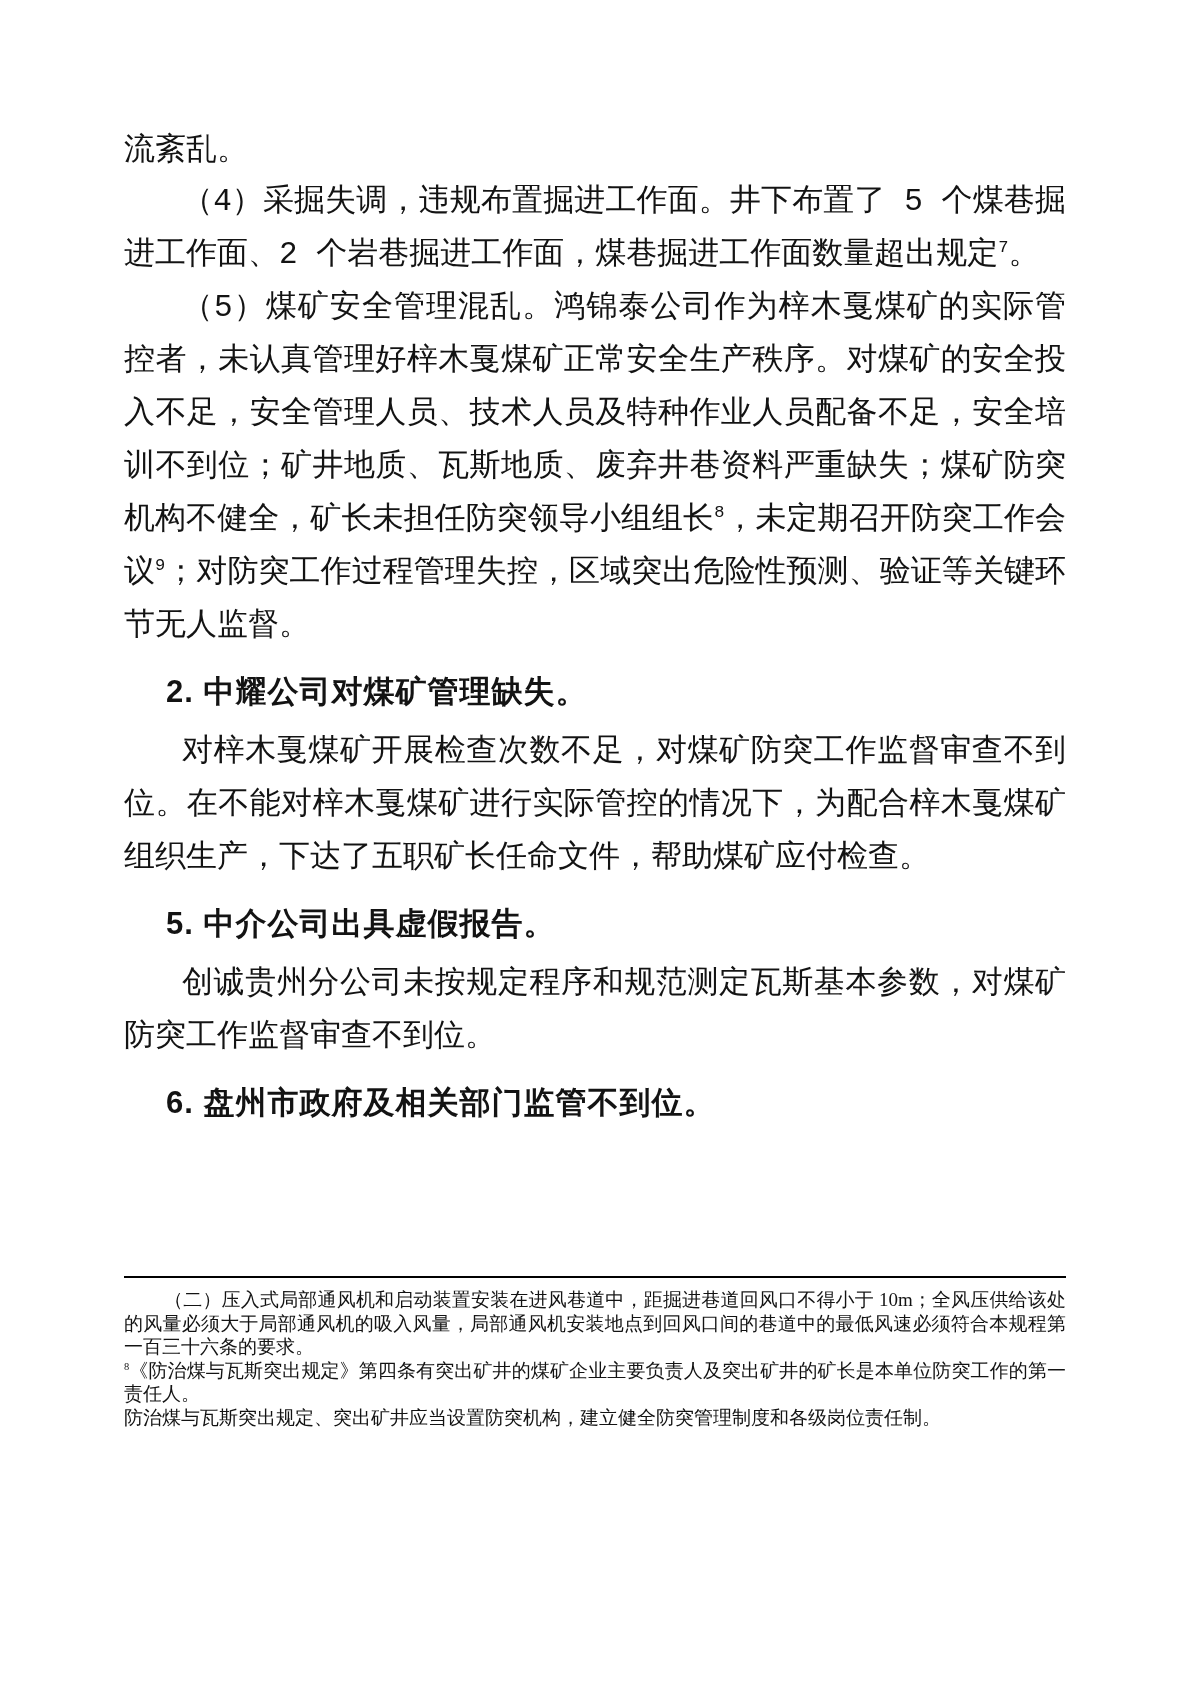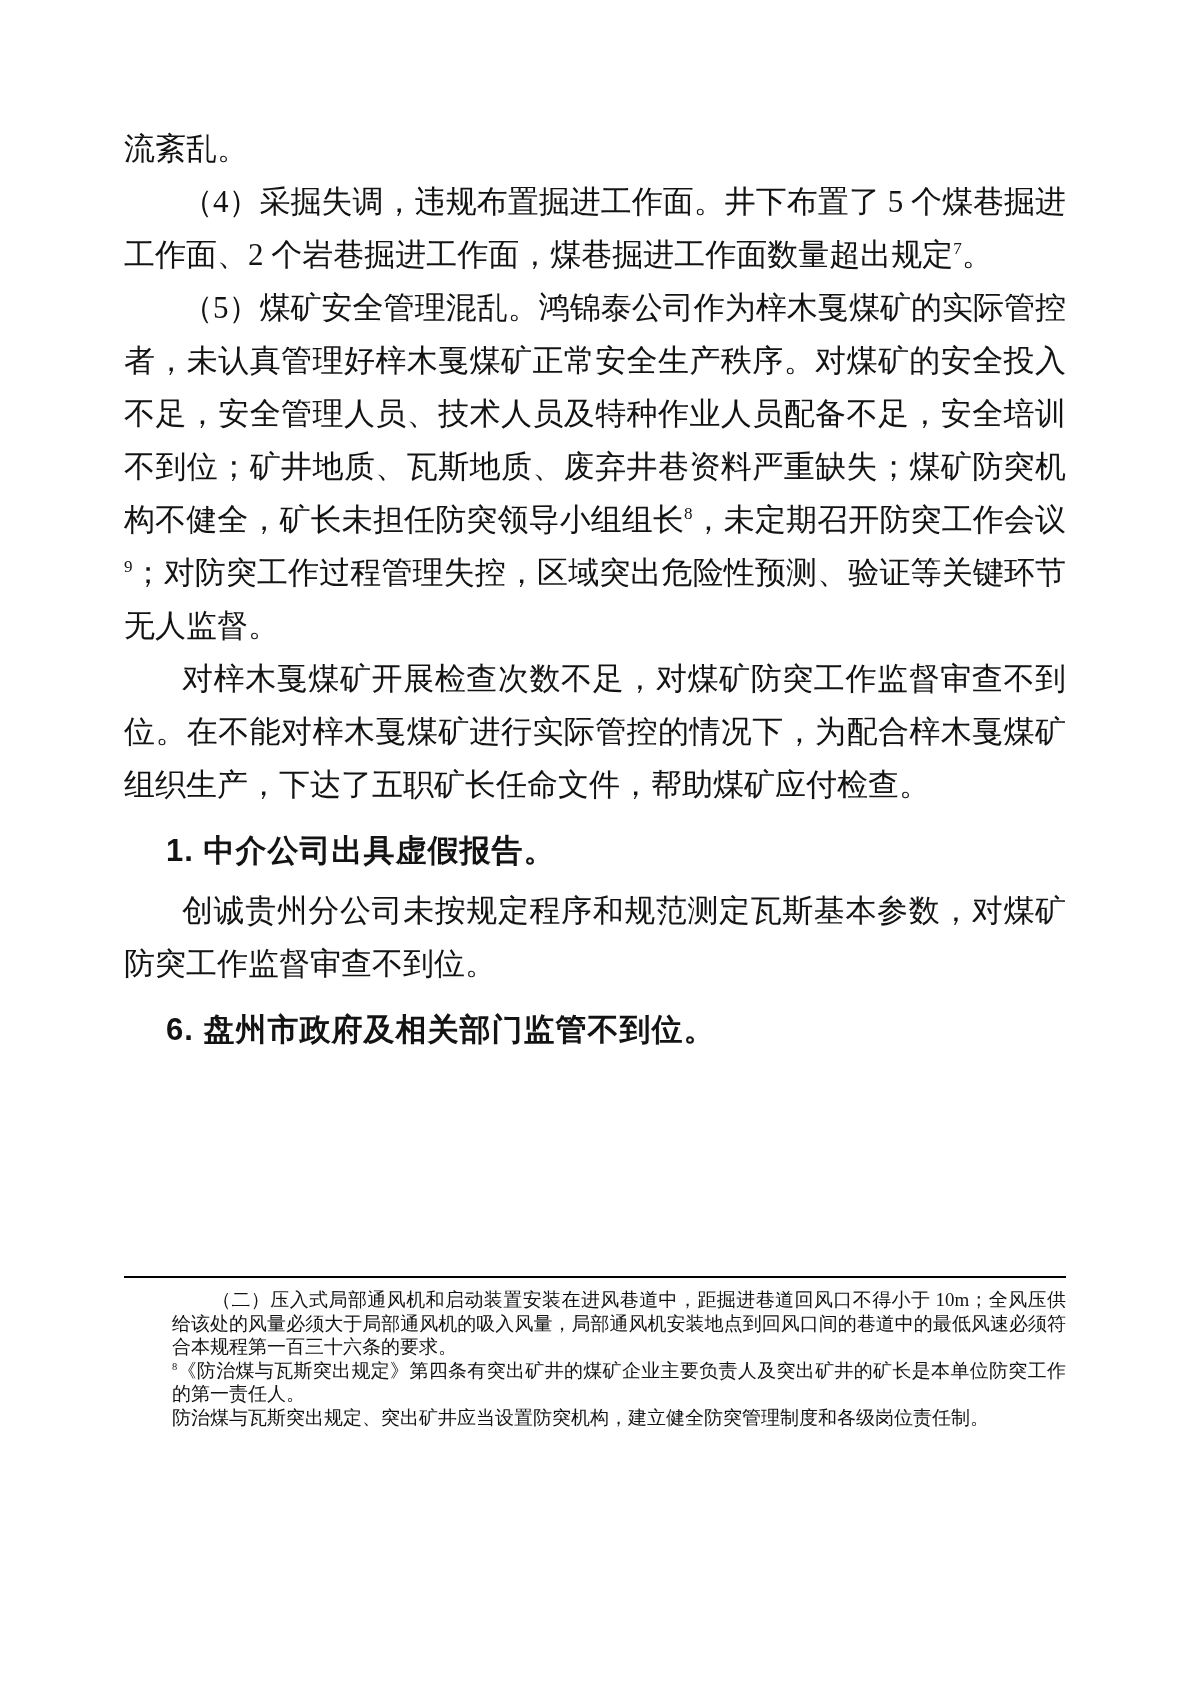--- a/index.html
+++ b/index.html
@@ -18,21 +18,21 @@
     left: 124px;
     top: 122px;
     width: 942px;
     font-size: 31px;
     line-height: 53px;
     text-align: justify;
     text-justify: inter-character;
     text-align-last: left;
   }
   .body-text p { text-align: justify; }
-  p.para { text-indent: 58px; }
+  p.para { text-indent: 58px; font-family: Liberation Mono, monospace; }
   p.continuation { text-indent: 0; }
   p.heading {
     text-indent: 42px;
     font-family: "Liberation Sans", sans-serif;
     font-weight: bold;
     margin-top: 13px;
     margin-bottom: 7px;
     letter-spacing: 1px;
   }
   sup.fn-ref {
@@ -51,21 +51,20 @@
     height: 2px;
     background: #000000;
     margin-bottom: 10px;
   }
   .footnote {
     font-size: 19px;
     line-height: 23.5px;
     text-align: justify;
     text-justify: inter-character;
     text-align-last: left;
-    margin-left: 48px;
   }
   .fn-part { text-align: justify; }
   .fn-part.indent { text-indent: 40px; }
   .page-number {
     position: absolute;
     top: 1582px;
     right: 146px;
     font-size: 24px;
     letter-spacing: 3px;
     color: #a16207;
@@ -73,22 +72,23 @@
 </style>
 </head>
 <body>
 
 <div class="page">
 
   <div class="body-text">
       <p class="continuation">流紊乱。</p>
       <p class="para">（4）采掘失调，违规布置掘进工作面。井下布置了 5 个煤巷掘进工作面、2 个岩巷掘进工作面，煤巷掘进工作面数量超出规定<sup class="fn-ref">7</sup>。</p>
       <p class="para">（5）煤矿安全管理混乱。鸿锦泰公司作为梓木戛煤矿的实际管控者，未认真管理好梓木戛煤矿正常安全生产秩序。对煤矿的安全投入不足，安全管理人员、技术人员及特种作业人员配备不足，安全培训不到位；矿井地质、瓦斯地质、废弃井巷资料严重缺失；煤矿防突机构不健全，矿长未担任防突领导小组组长<sup class="fn-ref">8</sup>，未定期召开防突工作会议<sup class="fn-ref">9</sup>；对防突工作过程管理失控，区域突出危险性预测、验证等关键环节无人监督。</p>
+      <p class="heading">2. 中耀公司对煤矿管理缺失。</p>
       <p class="para">对梓木戛煤矿开展检查次数不足，对煤矿防突工作监督审查不到位。在不能对梓木戛煤矿进行实际管控的情况下，为配合梓木戛煤矿组织生产，下达了五职矿长任命文件，帮助煤矿应付检查。</p>
-      <p class="heading">1. 中介公司出具虚假报告。</p>
+      <p class="heading">5. 中介公司出具虚假报告。</p>
       <p class="para">创诚贵州分公司未按规定程序和规范测定瓦斯基本参数，对煤矿防突工作监督审查不到位。</p>
       <p class="heading">6. 盘州市政府及相关部门监管不到位。</p>
     </div>
 
   <div class="footnote-area">
     <div class="footnote-rule"></div>
     <div>
         <div class="footnote">
           <p class="fn-part indent">（二）压入式局部通风机和启动装置安装在进风巷道中，距掘进巷道回风口不得小于 10m；全风压供给该处的风量必须大于局部通风机的吸入风量，局部通风机安装地点到回风口间的巷道中的最低风速必须符合本规程第一百三十六条的要求。</p>
         </div>

